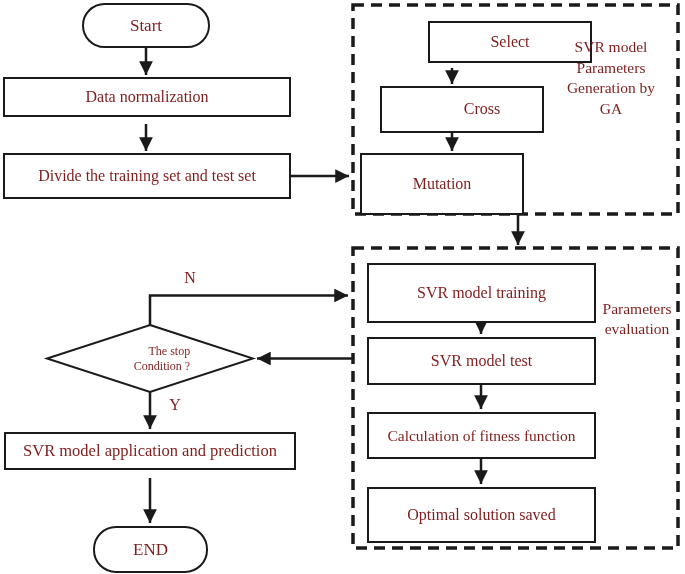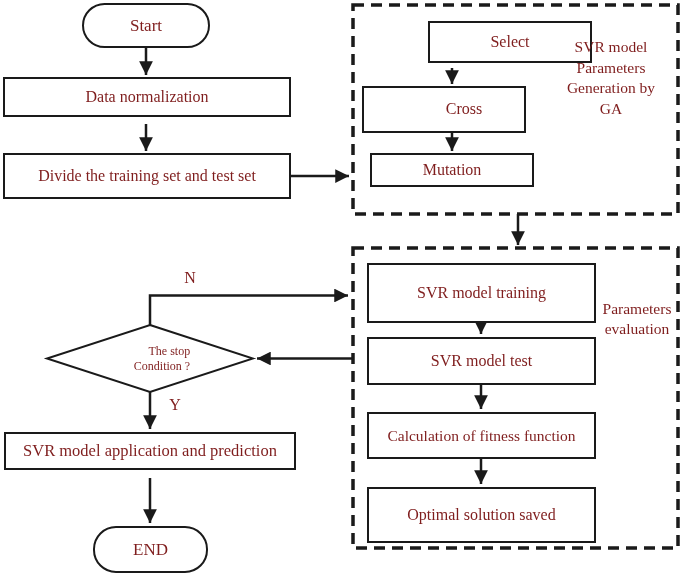--- a/index.html
+++ b/index.html
@@ -80,23 +80,23 @@
   </svg>
 
   <div class="node terminator" style="left:82px;top:3px;width:128px;height:45px;">Start</div>
 
   <div class="node" style="left:3px;top:77px;width:288px;height:40px;">Data normalization</div>
 
   <div class="node" style="left:3px;top:153px;width:288px;height:46px;">Divide the training set and test set</div>
 
   <div class="node" style="left:380px;top:21px;width:164px;height:42px;margin-left:48px;">Select</div>
 
-  <div class="node" style="left:362px;top:86px;width:164px;height:47px;padding-left:40px;">Cross</div>
+  <div class="node" style="left:380px;top:86px;width:164px;height:47px;padding-left:40px;">Cross</div>
 
-  <div class="node" style="left:370px;top:153px;width:164px;height:34px;">Mutation</div>
+  <div class="node" style="left:360px;top:153px;width:164px;height:62px;">Mutation</div>
 
   <div class="node" style="left:367px;top:263px;width:229px;height:60px;">SVR model training</div>
 
   <div class="node" style="left:367px;top:337px;width:229px;height:48px;">SVR model test</div>
 
   <div class="node" style="left:367px;top:412px;width:229px;height:47px;font-size:15.5px;">Calculation of fitness function</div>
 
   <div class="node" style="left:367px;top:487px;width:229px;height:56px;">Optimal solution saved</div>
 
   <div class="node" style="left:4px;top:432px;width:292px;height:38px;font-size:16.5px;">SVR model application and prediction</div>

